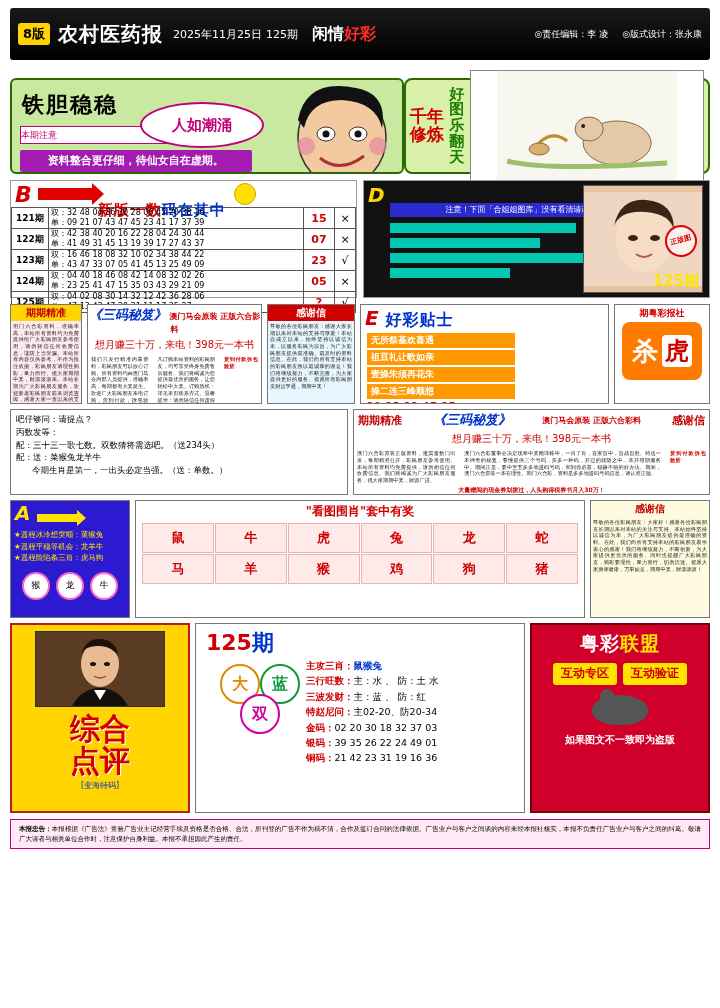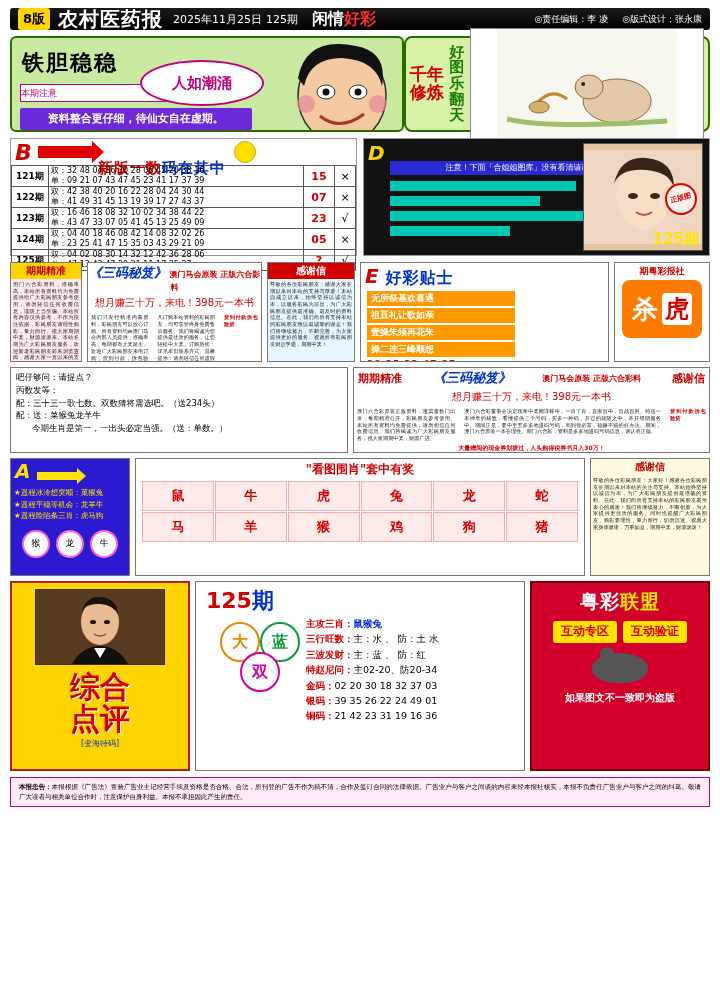--- a/index.html
+++ b/index.html
@@ -15,58 +15,58 @@
     background:#ffffff;
     box-sizing:border-box;
     padding:8px 10px;
   }
   
   .masthead{
     position:relative;height:20px;
     background:linear-gradient(#1a1a1a,#000);
     border-radius:3px;
     display:flex;align-items:center;
-    padding:1px 8px;
+    padding:16px 8px;
     color:#fff;
   }
   .page-badge{
     background:#ffd400;color:#000;font-weight:bold;
     font-size:13px;padding:2px 5px;border-radius:3px;
     margin-right:8px;
   }
   .paper-name{
     font-size:20px;font-weight:bold;color:#fff;
     letter-spacing:1px;margin-right:10px;
     font-family:"DejaVu Sans","Liberation Sans",sans-serif;
   }
   .issue-date{font-size:11px;color:#fff;margin-right:4px;}
   .issue-no{font-size:11px;color:#fff;margin-right:14px;}
   .leisure{font-size:16px;font-weight:bold;color:#fff;}
   .leisure .red{color:#ff2d2d;}
   .credits{margin-left:auto;font-size:9px;color:#fff;display:flex;gap:14px;}
   
-  .row1{display:flex;margin-top:6px;height:96px;}
+  .row1{display:flex;margin-top:18px;height:96px;}
   .tiedan{
     position:relative;flex:1 1 56%;
     background:#c9e8a0;border:2px solid #2b6a00;border-radius:6px;
     overflow:hidden;
   }
   .tiedan-title{
     position:absolute;left:10px;top:10px;
     font-size:22px;font-weight:bold;color:#000;
     letter-spacing:2px;
   }
   .tiedan-band{
     position:absolute;left:8px;top:46px;width:200px;height:16px;
     background:#ffffff;border:1px solid #c0007a;
     font-size:9px;color:#c0007a;line-height:16px;
   }
   .tiedan-marquee{
     position:absolute;left:8px;top:70px;right:150px;height:22px;
-    background:#6d28d9;color:#fff;font-size:11px;font-weight:bold;
+    background:#a21caf;color:#fff;font-size:11px;font-weight:bold;
     line-height:22px;text-align:center;border-radius:2px;
   }
   .bubble{
     position:absolute;left:128px;top:22px;width:120px;height:42px;
     background:#fff;border:2px solid #c0007a;border-radius:50%;
     color:#c0007a;font-size:15px;font-weight:bold;
     display:flex;align-items:center;justify-content:center;
   }
   .face{
     position:absolute;right:6px;top:4px;width:120px;height:118px;

